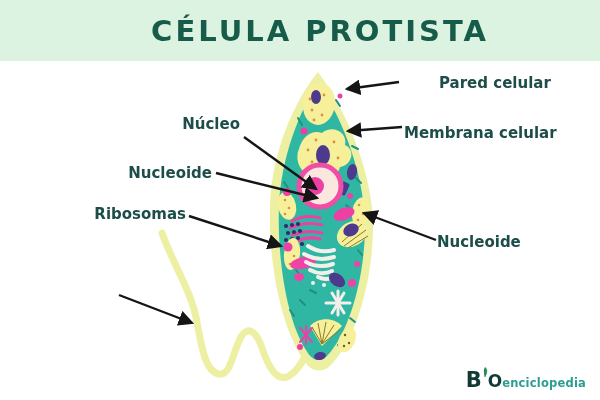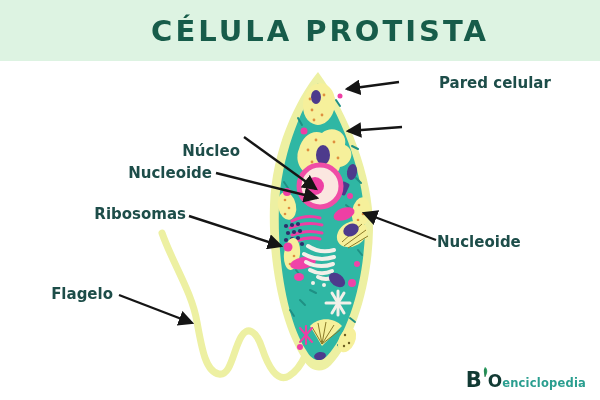--- a/index.html
+++ b/index.html
@@ -215,25 +215,25 @@
       <path marker-end="url(#ah)" d="M399,82 L347,89"></path>
       <path marker-end="url(#ah)" d="M402,127 L348,131"></path>
       <path marker-end="url(#ah)" d="M436,240 L364,213"></path>
       <path marker-end="url(#ah)" d="M244,137 L316,189"></path>
       <path marker-end="url(#ah)" d="M216,173 L317,198"></path>
       <path marker-end="url(#ah)" d="M189,216 L281,246"></path>
       <path marker-end="url(#ah)" d="M119,295 L192,323"></path>
     </g>
   </svg>
 
-  <div class="lbl right-align" style="right:360px;top:142px;">Núcleo</div>
+  <div class="lbl right-align" style="right:360px;top:115px;">Núcleo</div>
   <div class="lbl right-align" style="right:414px;top:205px;">Ribosomas</div>
   <div class="lbl right-align" style="right:388px;top:164px;">Nucleoide</div>
-  <div class="lbl right-align" style="right:487px;top:285px;">Flagelo</div>
   <div class="lbl" style="left:403px;top:74px;margin-left:36px;">Pared celular</div>
+  <div class="lbl" style="left:404px;top:124px;">Membrana celular</div>
   <div class="lbl" style="left:437px;top:233px;">Nucleoide</div>
 
   <div class="logo">
     <span class="b">B</span>
     <svg class="leaf" width="10" height="12" viewBox="0 0 10 12">
       <path d="M5,11 C4,7 3,4 5,1 C8,3 8,7 5,11 Z" fill="#2f9e62"></path>
       <path d="M5,11 L5,3" stroke="#1d6b42" stroke-width="0.8"></path>
     </svg>
     <span class="o">O</span>
     <span class="suffix">enciclopedia</span>

